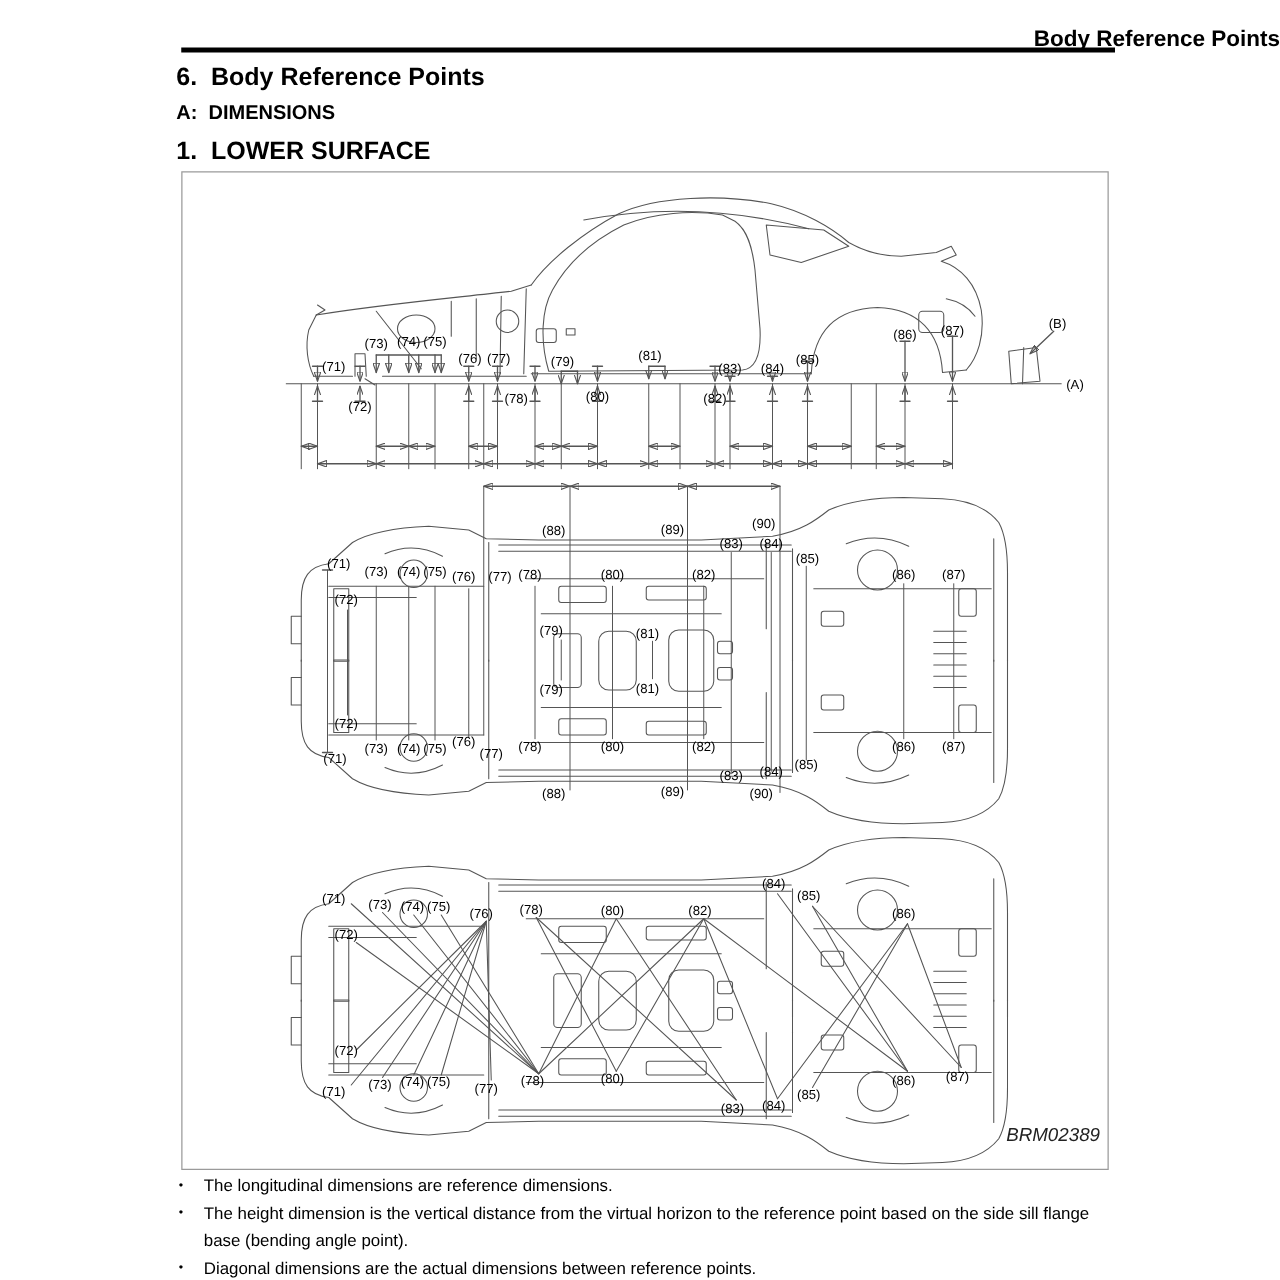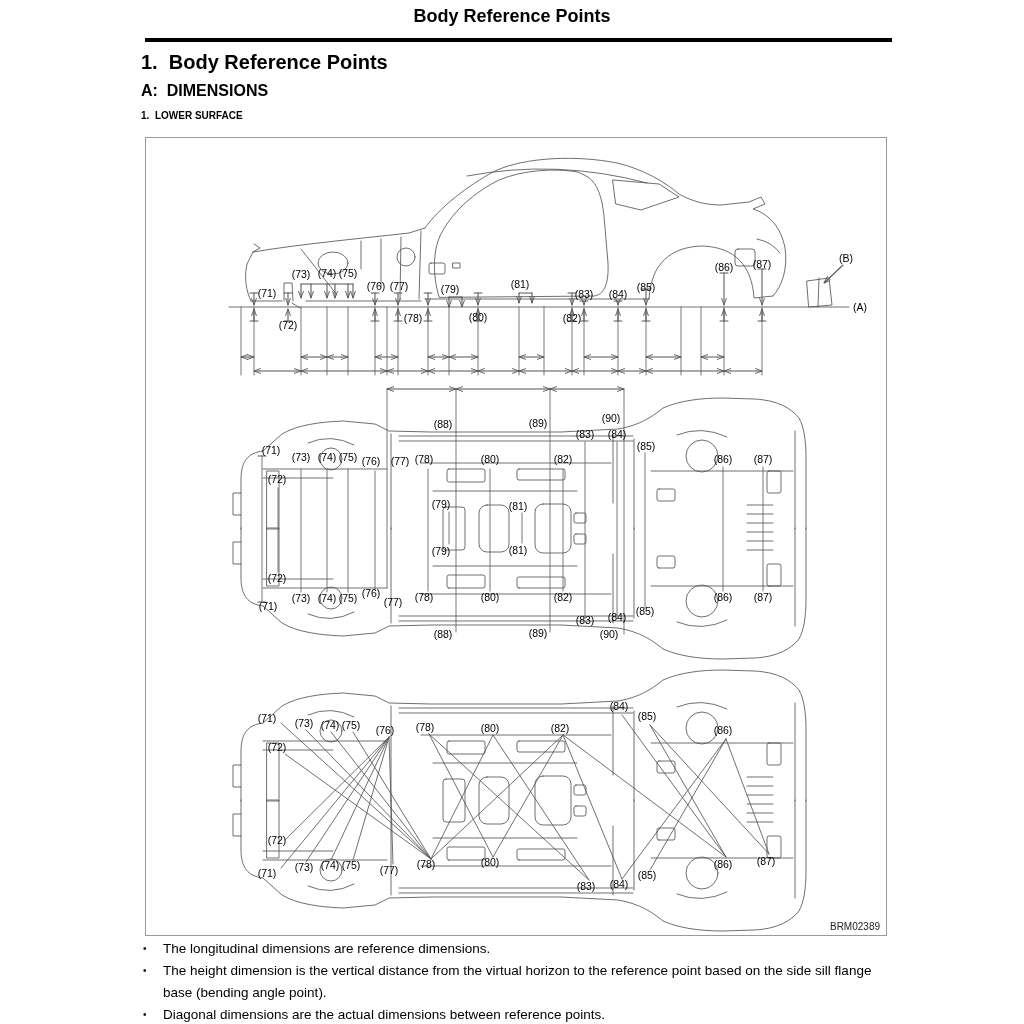--- a/index.html
+++ b/index.html
@@ -1,47 +1,47 @@
 <!DOCTYPE html>
 <html><head>
 <meta charset="utf-8">
 <style>
   html,body{margin:0;padding:0;background:#ffffff;}
   body{width:1024px;height:1024px;position:relative;overflow:hidden;
        font-family:"Liberation Sans", sans-serif;color:#000;}
   .abs{position:absolute;}
-  #running-title{top:6px;left:0;right:0;text-align:center;
+  #running-title{top:21px;left:0;right:0;text-align:right;
      font-size:18px;font-weight:700;white-space:pre;}
   #top-rule{top:38px;left:145px;width:747px;height:4px;background:#000;}
   #sec-heading{top:51px;left:141px;font-size:20px;font-weight:700;white-space:pre;}
   #sub-a{top:82px;left:141px;font-size:16px;font-weight:700;white-space:pre;text-align:right;}
-  #sub-1{top:110px;left:141px;font-size:10px;font-weight:700;white-space:pre;}
+  #sub-1{top:110px;left:141px;font-size:20px;font-weight:700;white-space:pre;}
   #figure-box{top:137px;left:145px;width:742px;height:799px;
      border:1px solid #9a9a9a;box-sizing:border-box;background:#fff;}
   #fig-svg{position:absolute;top:0;left:0;}
-  #figure-code{position:absolute;right:6px;bottom:3px;font-size:10px;color:#222;}
+  #figure-code{position:absolute;right:6px;bottom:18px;font-size:15px;color:#222;font-style:italic;}
   #notes{top:938px;left:143px;width:747px;}
   .note{display:flex;font-size:13.5px;line-height:22px;}
   .note .bullet{width:20px;flex:0 0 20px;font-size:10px;line-height:22px;text-align:left;}
   .note .txt{flex:1;}
   
   #fig-svg path,#fig-svg rect,#fig-svg circle,#fig-svg ellipse,#fig-svg line
      {stroke:#555;fill:none;stroke-width:.85;stroke-linejoin:round;stroke-linecap:round;}
   #fig-svg .r{stroke-width:1.05;}
   #fig-svg .rt{stroke-width:.8;}
   #fig-svg .dot{stroke:none;}
   #fig-svg text{stroke:none;fill:#000;font-family:"Liberation Sans",sans-serif;
      font-size:10.5px;}
 </style>
 </head>
 <body>
 
 <div class="abs" id="running-title">Body Reference Points</div>
 <div class="abs" id="top-rule"></div>
-<div class="abs" id="sec-heading">1.  Body Reference Points</div>
+<div class="abs" id="sec-heading">6.  Body Reference Points</div>
 <div class="abs" id="sub-a">A:  DIMENSIONS</div>
 <div class="abs" id="sub-1">1.  LOWER SURFACE</div>
 
 <div class="abs" id="figure-box">
   <svg id="fig-svg" width="742" height="799" viewBox="145 137 742 799">
     <defs>
       <marker id="ae" markerWidth="7" markerHeight="5" refX="7" refY="2.5" orient="auto">
         <path d="M0,0 L7,2.5 L0,5 Z" fill="#dd1f26" stroke="none"></path>
       </marker>
       <marker id="as" markerWidth="7" markerHeight="5" refX="0" refY="2.5" orient="auto">

